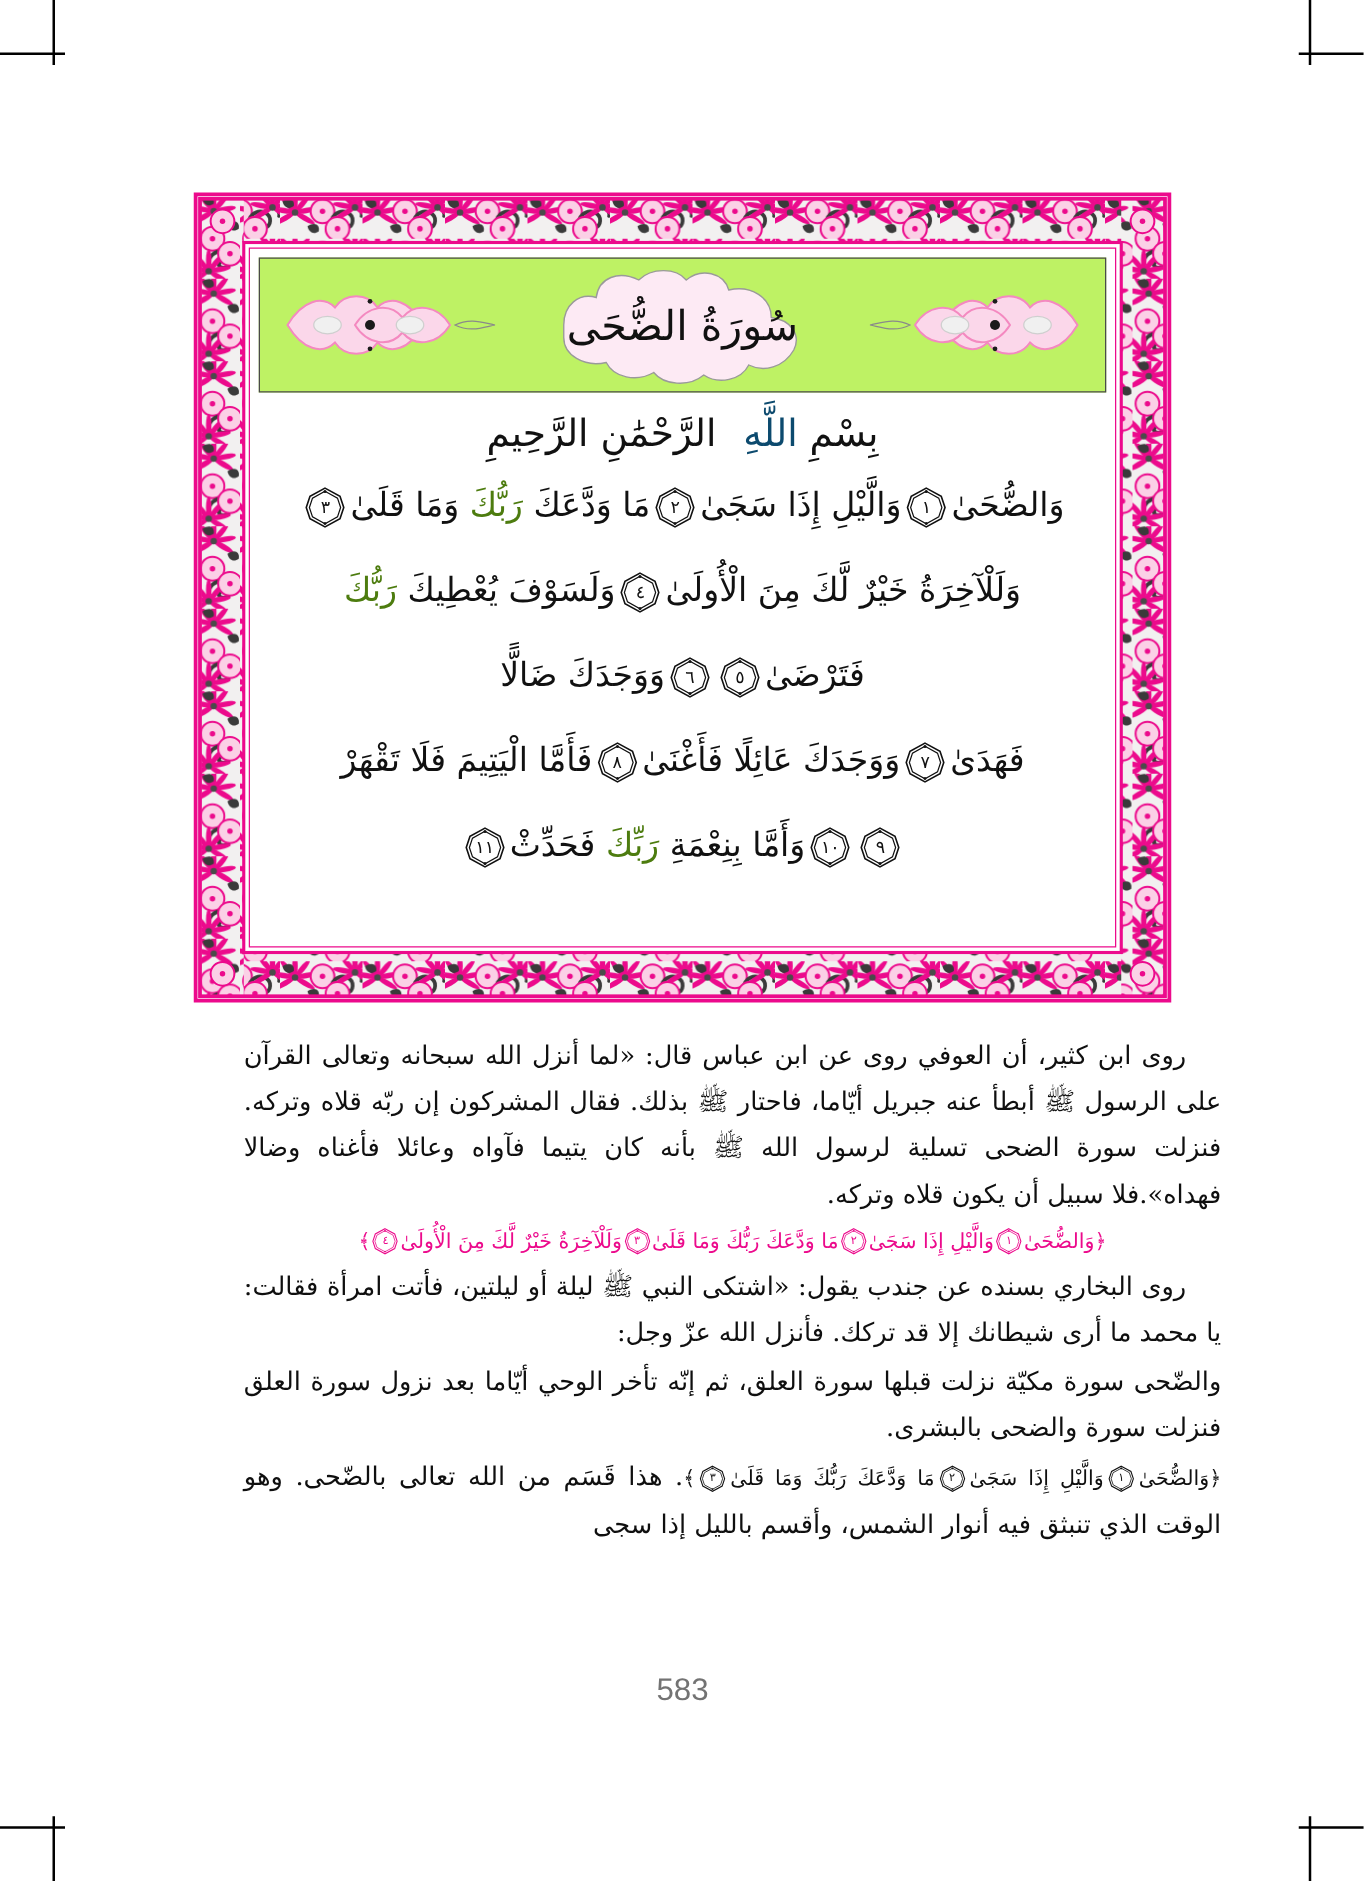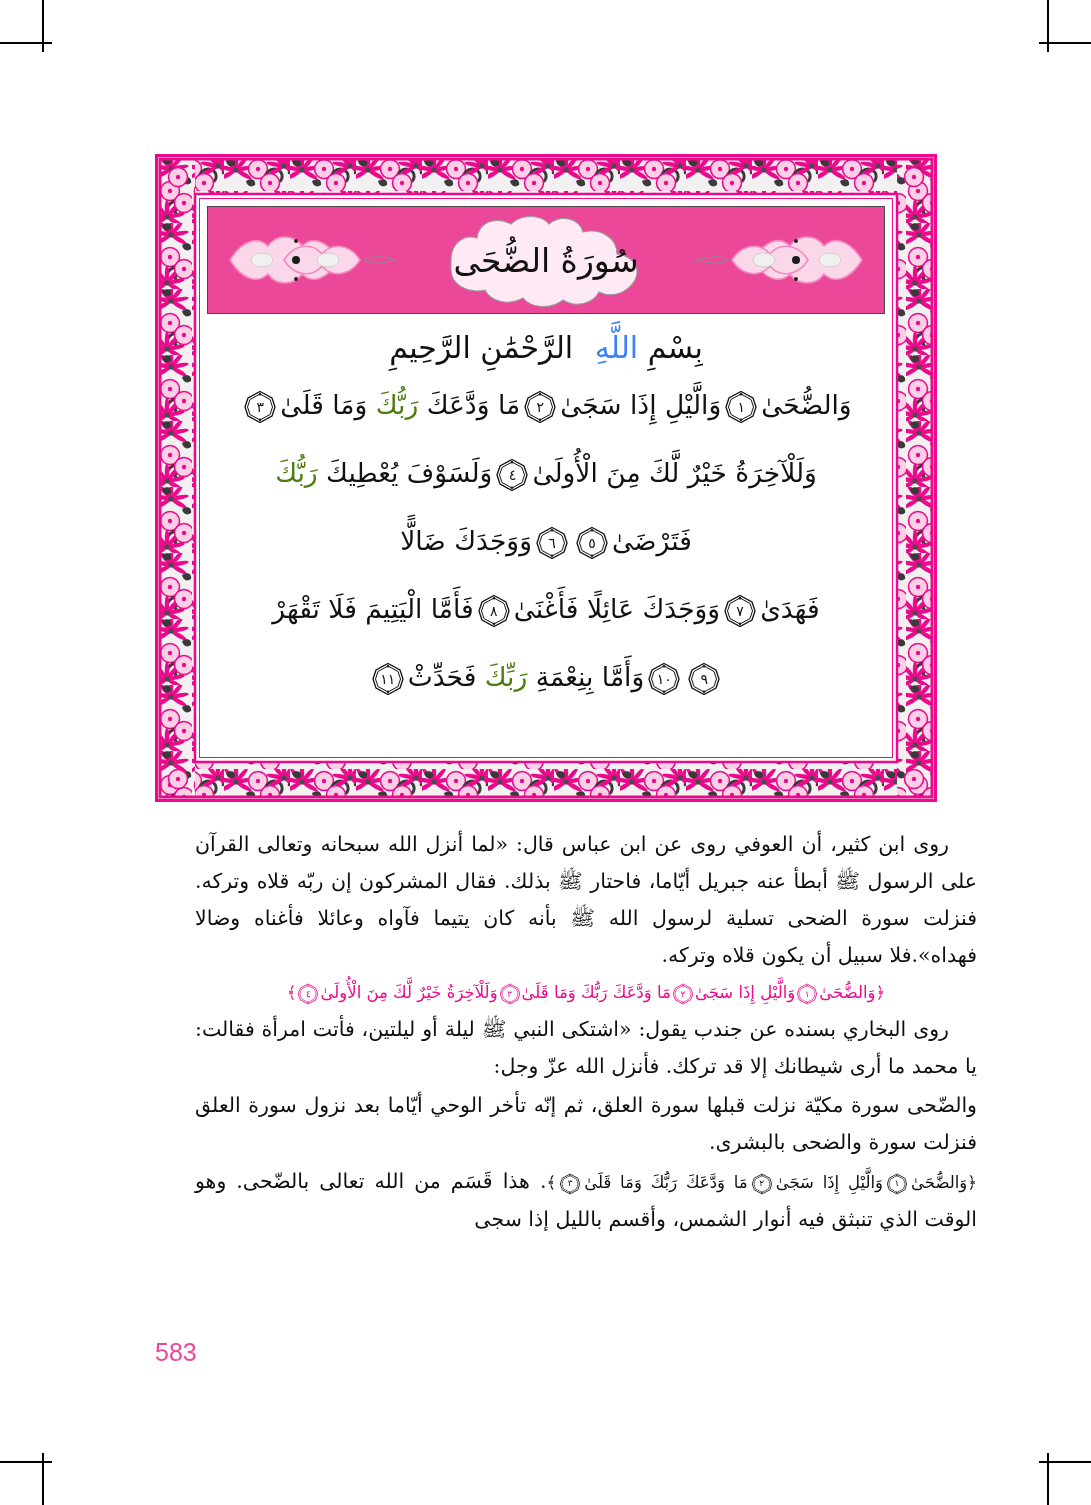--- a/index.html
+++ b/index.html
@@ -57,21 +57,21 @@
   .quran-body{
     position:absolute;left:48px;top:48px;right:48px;bottom:48px;
     background:#fff;
     overflow:hidden;
   }
 
   
   .title-panel{
     position:relative;margin:4px 4px 0 4px;height:106px;
     border:1px solid #4a4a4a;
-    background:#ec4899;
+    background:#bef264;
     display:flex;align-items:center;justify-content:center;
   }
   .title-panel .orn-left,.title-panel .orn-right{
     position:absolute;top:50%;transform:translateY(-50%);
     width:180px;height:72px;
   }
   .title-panel .orn-left{left:16px;}
   .title-panel .orn-right{right:16px;}
   .title-cartouche{
     position:relative;z-index:3;
@@ -88,21 +88,21 @@
   }
 
   
   .basmala{
     text-align:center;direction:rtl;
     font-size:30px;color:#111;
     margin-top:16px;margin-bottom:2px;
     font-family:"DejaVu Sans","Liberation Sans",sans-serif;
     white-space:nowrap;
   }
-  .basmala .allah{color:#3b82f6;margin-left:12px;}
+  .basmala .allah{color:#0c4a6e;margin-left:12px;}
 
   
   .ayah-lines{
     direction:rtl;text-align:center;
     margin-top:6px;
     padding:0 6px;
   }
   .ayah-line{
     font-size:26.5px;line-height:68px;color:#111;
     white-space:nowrap;
@@ -149,23 +149,23 @@
   }
   .inline-quote.pink{color:#ec0a8c;}
   .inline-quote .ayah-num{width:22px;height:22px;margin:0 1px;}
   .inline-quote .ayah-num .n{width:22px;height:22px;font-size:9.5px;}
   .iq-mixed{font-size:20.5px;line-height:37px;direction:rtl;text-align:justify;text-align-last:right;font-family:"DejaVu Serif","Liberation Serif",serif;}
   .iq-mixed .qz{font-family:"DejaVu Sans","Liberation Sans",sans-serif;font-size:16.5px;}
 
   
   .page-number{
     position:absolute;left:0;top:1338px;width:782px;
-    text-align:left;
+    text-align:center;
     font-family:"Liberation Sans","DejaVu Sans",sans-serif;
-    font-size:25px;color:#ec4899;
+    font-size:25px;color:#737373;
   }
 </style>
 </head>
 <body>
 
 <div class="crop v cm-tl-v"></div>
 <div class="crop h cm-tl-h"></div>
 <div class="crop v cm-tr-v"></div>
 <div class="crop h cm-tr-h"></div>
 <div class="crop v cm-bl-v"></div>

